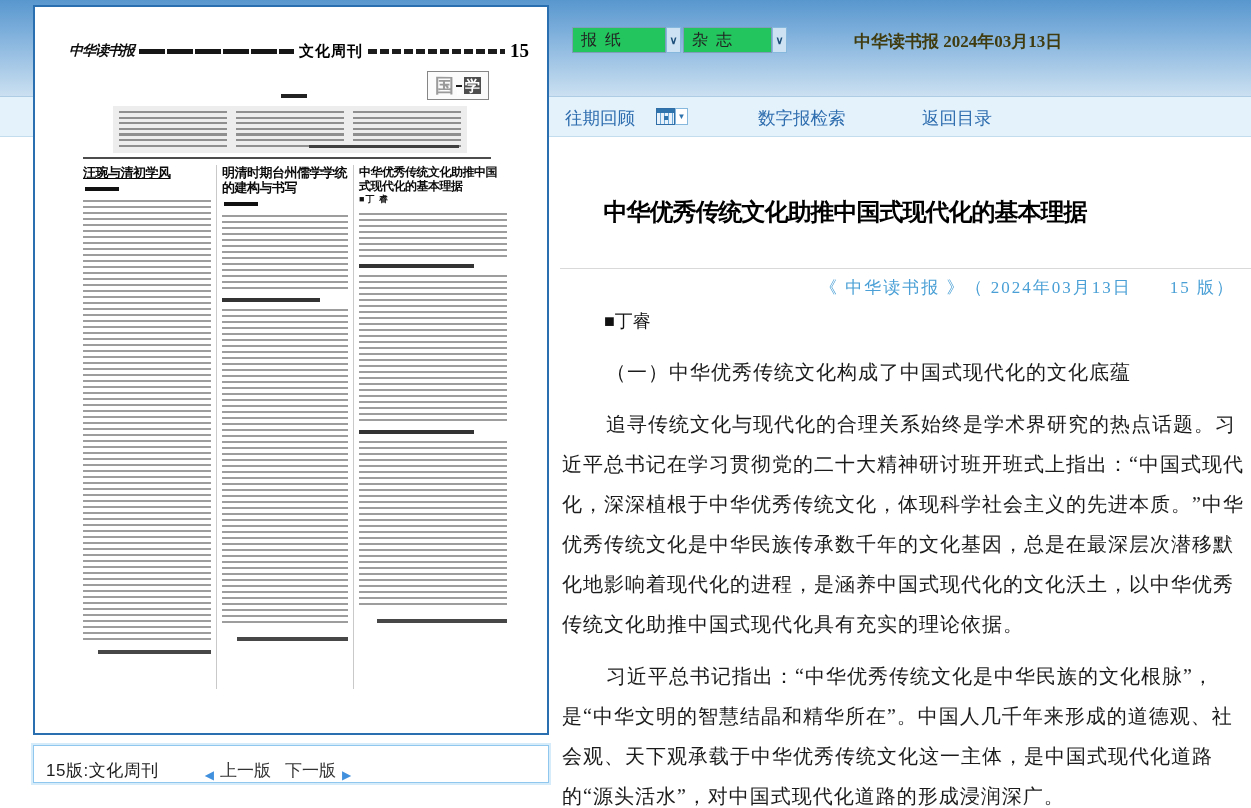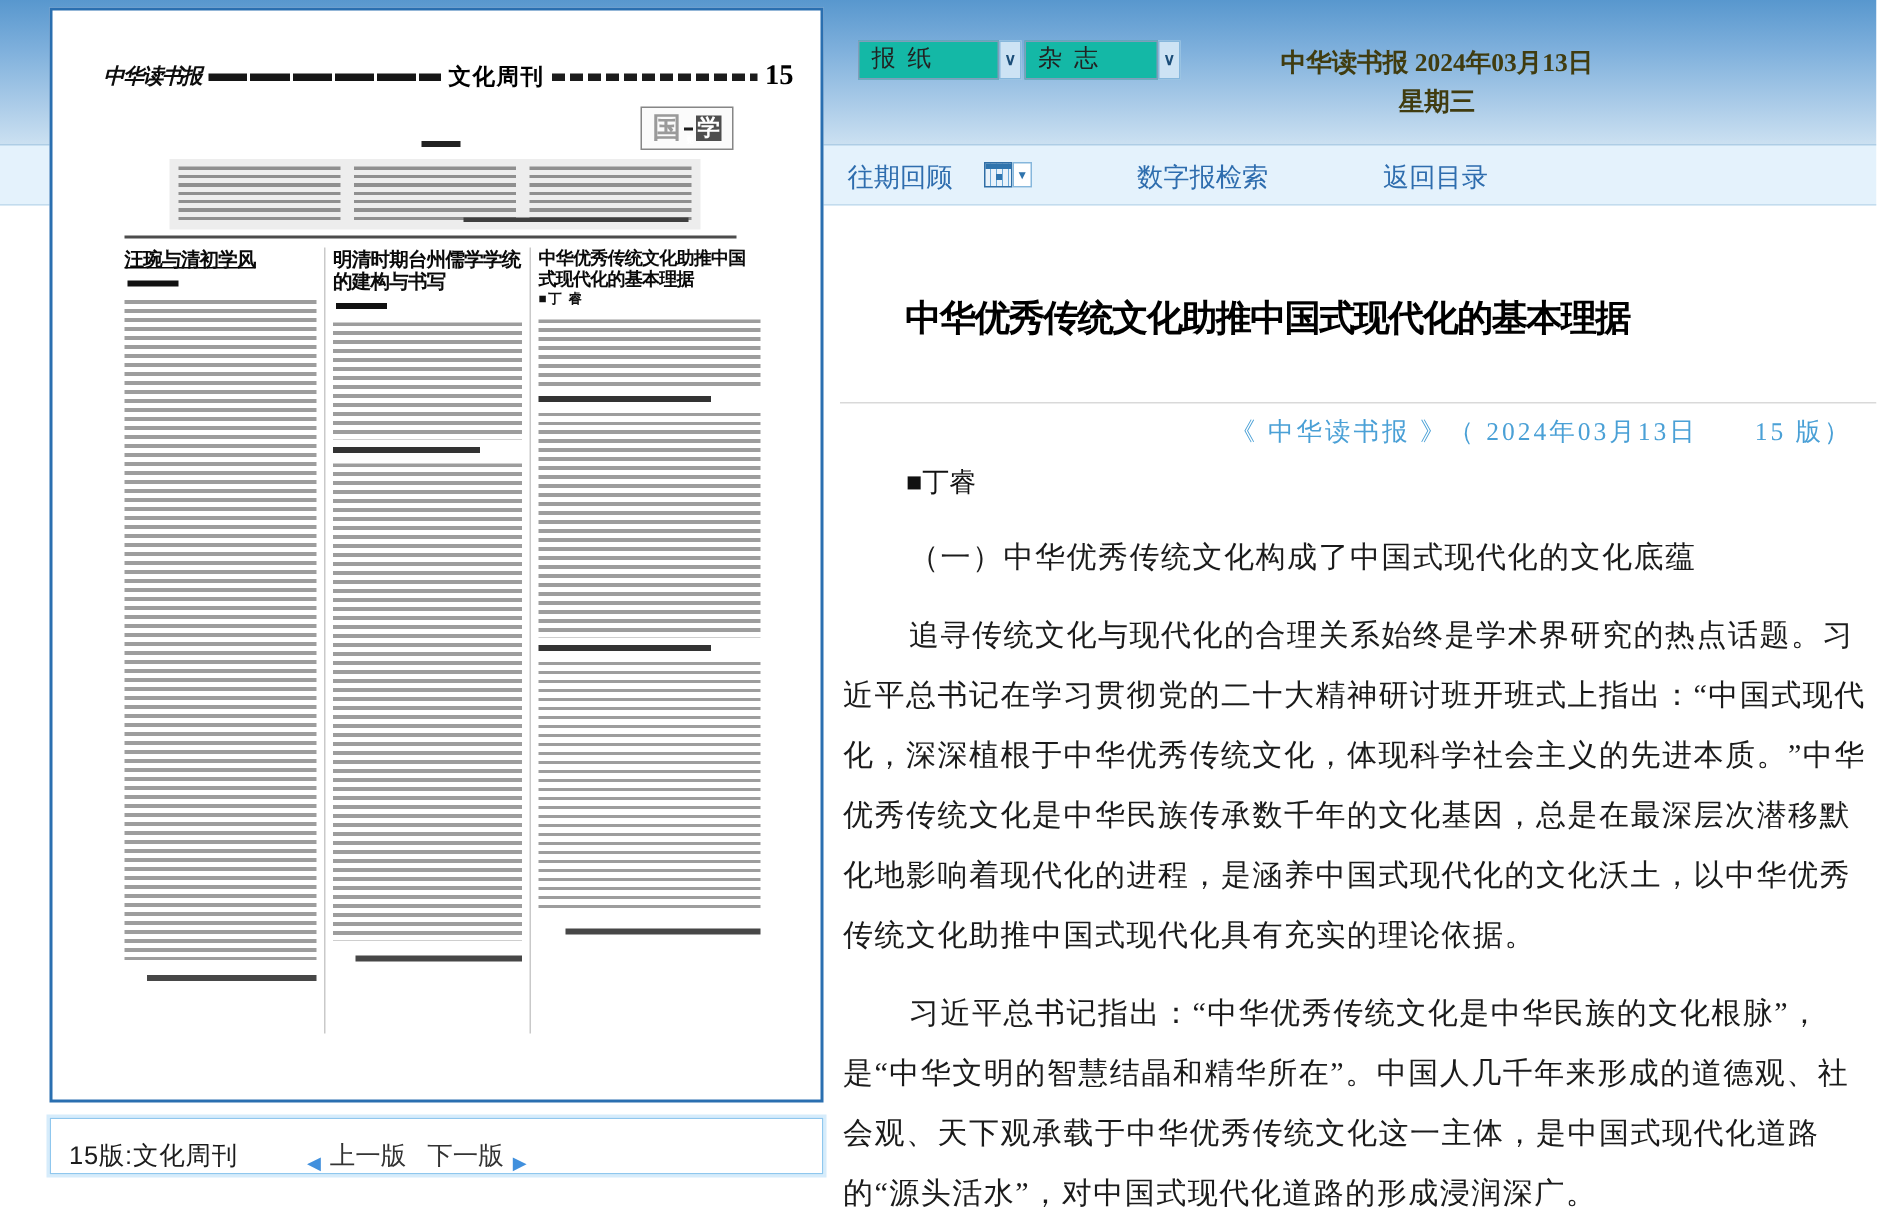--- a/index.html
+++ b/index.html
@@ -10,21 +10,21 @@
   
   .band-top{position:absolute;left:0;top:0;width:1251px;height:96px;
     background:linear-gradient(to bottom,#5897ce 0%,#7fb0dc 35%,#cbe0f1 100%);}
   .band-sub{position:absolute;left:0;top:96px;width:1251px;height:41px;background:#e4f2fc;
     border-top:1px solid #aecde5;border-bottom:1px solid #c3dcee;box-sizing:border-box;}
 
   
   .panel{position:absolute;left:560px;top:0;width:691px;height:808px;}
   .panel .abs{position:absolute;}
 
-  .sel{background:#14b8a6;border:1px solid #7f9db9;box-sizing:border-box;
+  .sel{background:#22c55e;border:1px solid #7f9db9;box-sizing:border-box;
     font-size:16px;color:#222;line-height:24px;padding-left:8px;letter-spacing:2px;
     font-family:"Liberation Serif",serif;}
   .selbtn{background:#cde3f4;border:1px solid #86b7dc;box-sizing:border-box;color:#1c4e79;
     font-size:11px;text-align:center;line-height:24px;cursor:pointer;font-weight:bold;}
 
   .dateblock{left:228px;top:29px;width:340px;text-align:center;
     color:var(--date_text_olive,#403c10);font-weight:bold;font-size:17px;line-height:26px;
     font-family:"Liberation Serif",serif;}
 
   .hlink{font-size:17.5px;color:var(--header_link_blue,#2e6dae);cursor:pointer;
@@ -181,21 +181,20 @@
 
 <div class="panel">
 
   <div class="abs sel" style="left:12px;top:27px;width:94px;height:26px;">报  纸</div>
   <div class="abs selbtn" style="left:106px;top:27px;width:15px;height:26px;">∨</div>
   <div class="abs sel" style="left:123px;top:27px;width:89px;height:26px;">杂  志</div>
   <div class="abs selbtn" style="left:212px;top:27px;width:15px;height:26px;">∨</div>
 
   <div class="abs dateblock">
     <div>中华读书报  2024年03月13日</div>
-    <div>星期三</div>
   </div>
 
   <a class="abs hlink row2" style="left:5px;">往期回顾</a>
   <span class="abs cal">
     <span class="cal-cell"></span>
   </span>
   <span class="abs calbtn">▼</span>
   <a class="abs hlink row2" style="left:198px;">数字报检索</a>
   <a class="abs hlink row2" style="left:362px;">返回目录</a>
 

